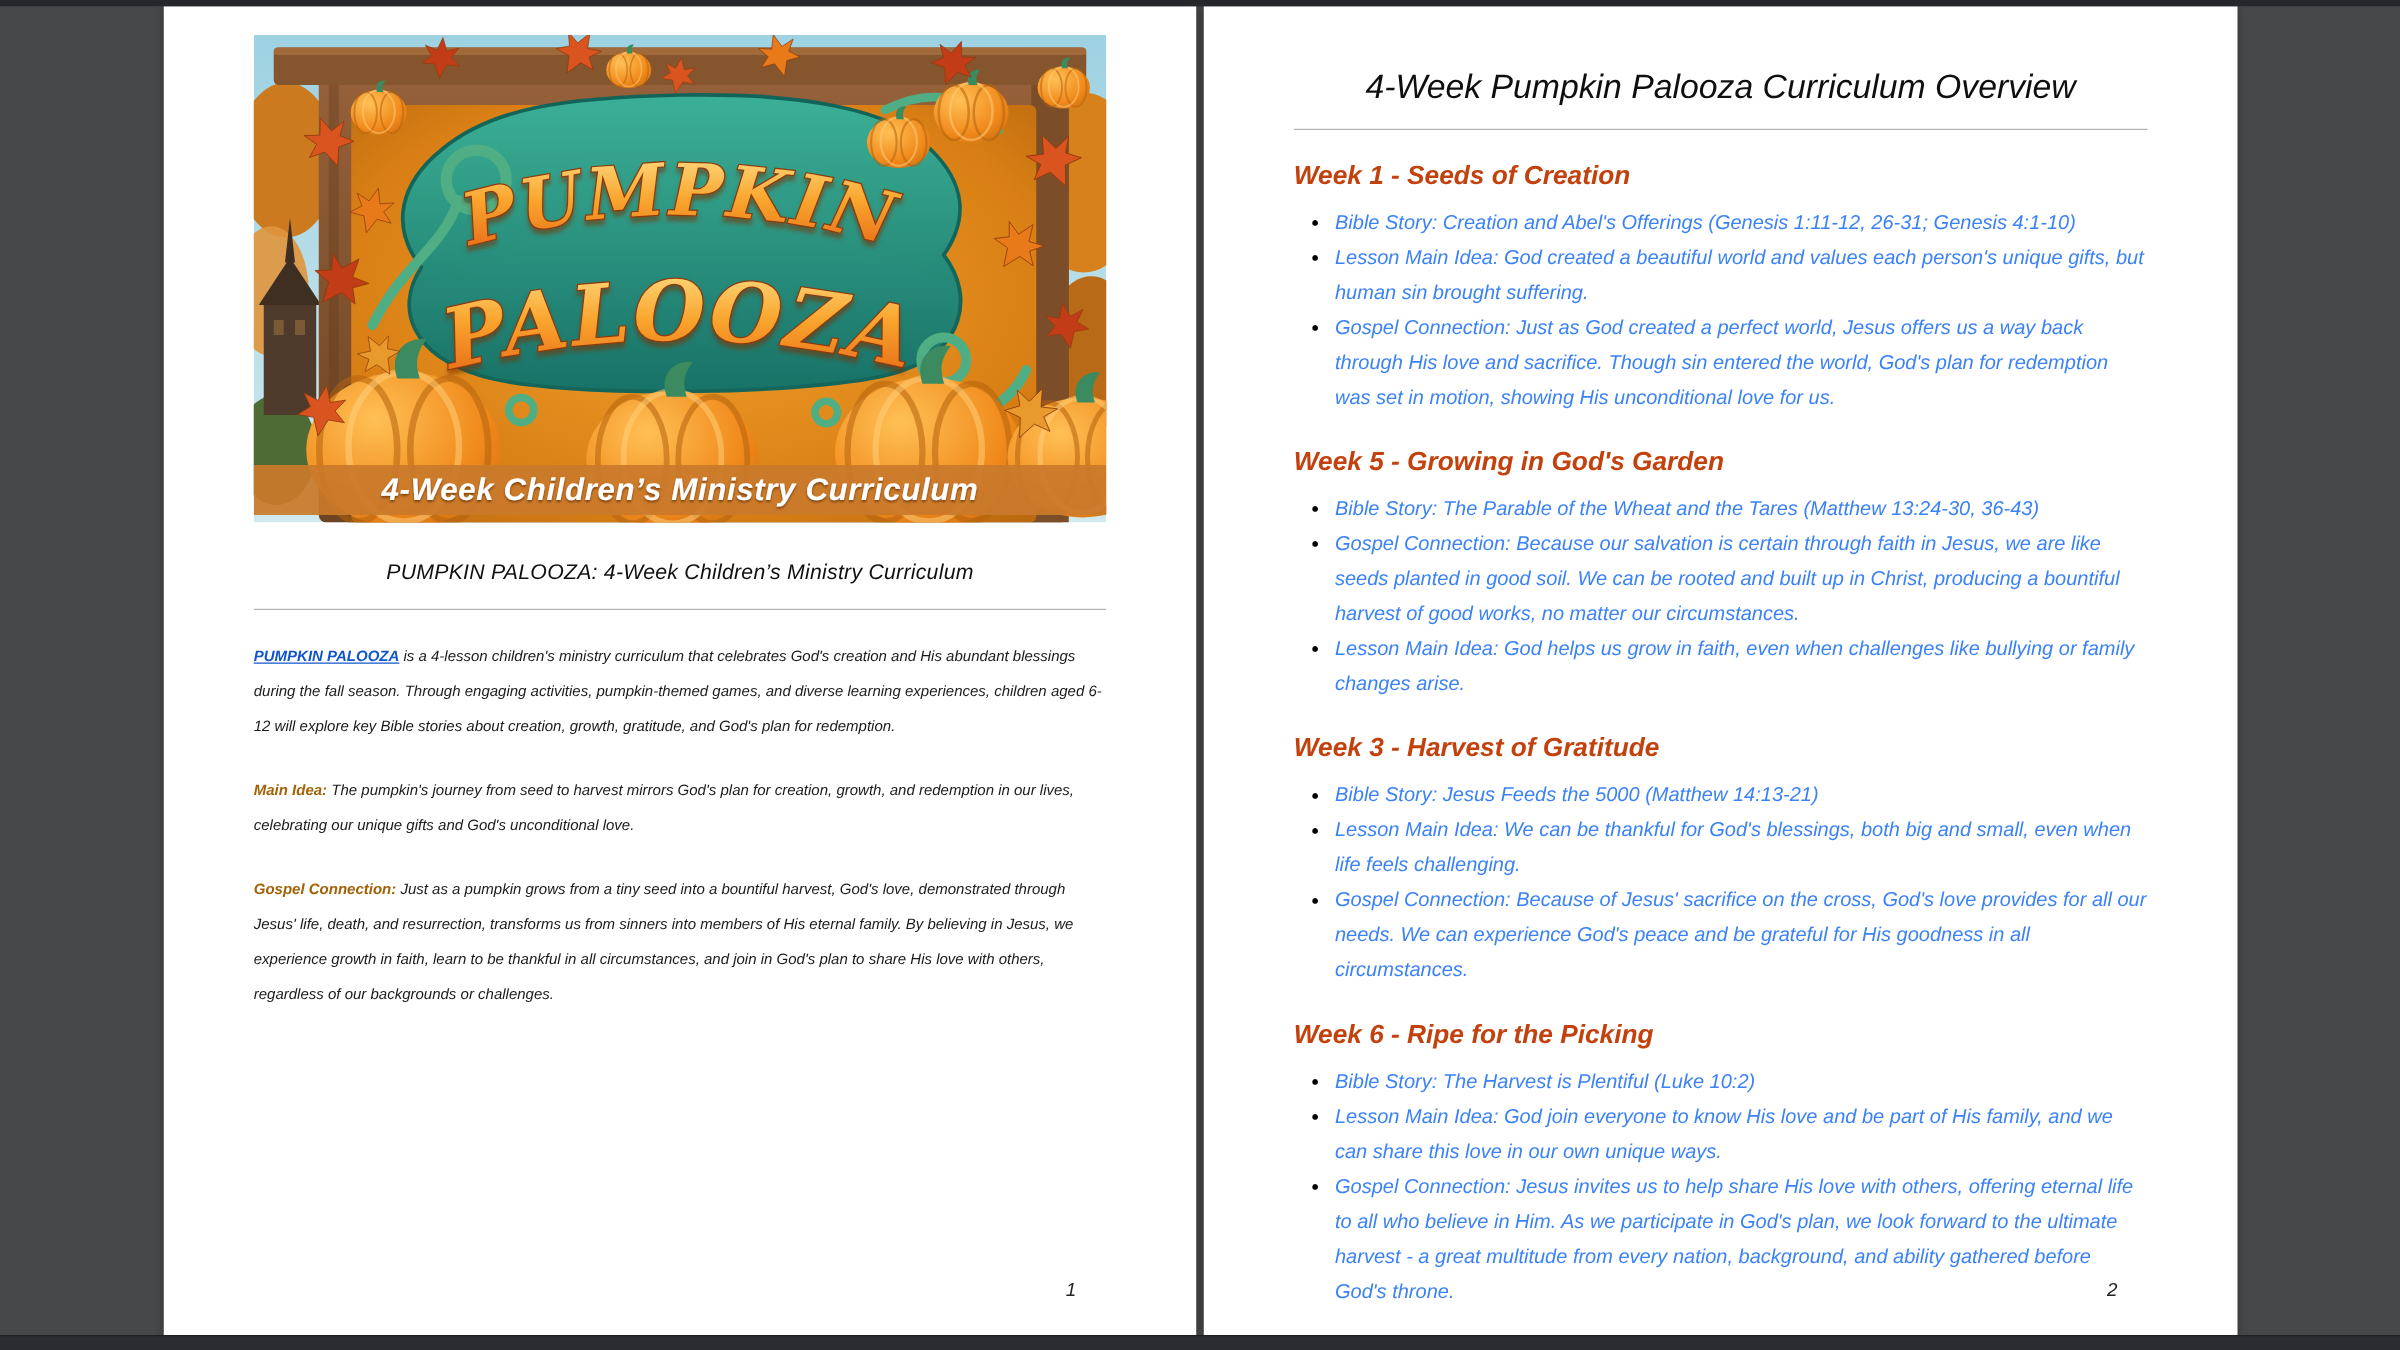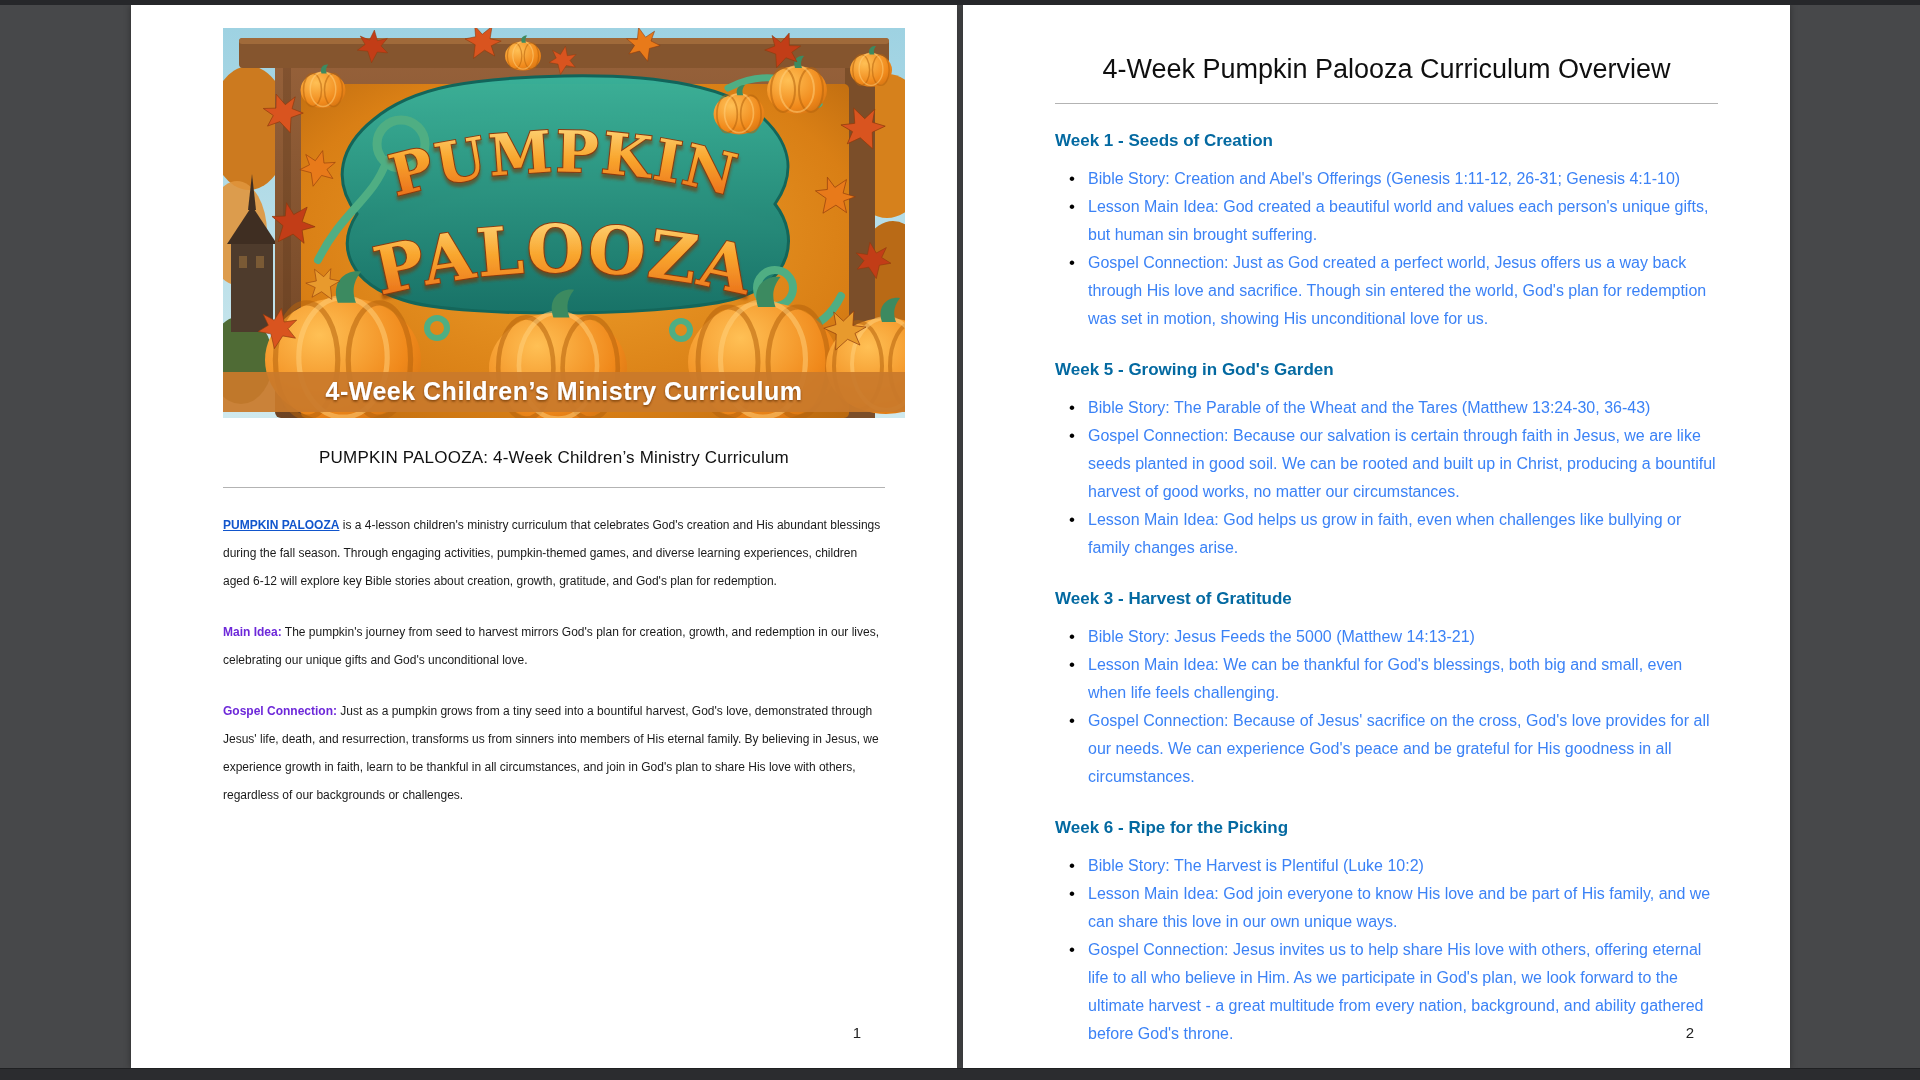--- a/index.html
+++ b/index.html
@@ -12,41 +12,41 @@
   .chrome-strip { position:absolute; left:0; width:1920px; background:#26272a; z-index:5; }
   .chrome-strip.top { top:0; height:5px; }
   .chrome-strip.bottom { bottom:0; height:12px; background:#2b2c2f; border-top:1px solid #1f2022; }
 
   .page {
     position:absolute; top:5px; height:1063px; background:#ffffff;
     box-shadow:0 0 7px rgba(0,0,0,.38);
   }
   .page-left  { left:131px; width:826px; }
   .page-right { left:963px; width:827px; }
-  .page-inner { padding:23px 72px 0 92px; position:relative; height:100%; }
+  .page-inner { padding:23px 72px 0 72px; position:relative; height:100%;font-style:italic; }
 
   .hero { display:block; width:682px; height:390px; }
 
   .doc-title {
     margin:24px 0 0; font-size:17px; font-weight:400; color:#101010;
     text-align:center; line-height:32px; letter-spacing:.2px;
   }
   .title-rule { border:none; border-top:1px solid #b3b3b3; margin:13px 0 0; }
 
   .body-par { margin:23px 0 0; font-size:12px; line-height:28px; color:#1a1a1a; }
-  .body-par .lead-label { font-weight:700; color:#6d28d9; }
+  .body-par .lead-label { font-weight:700; color:#a16207; }
   .doclink { color:#1155cc; font-weight:700; text-decoration:underline; cursor:pointer; }
 
   .overview-title {
     margin:22px 0 0; font-size:27px; font-weight:400; color:#0f0f0f;
     text-align:center; line-height:38px;
   }
   .overview-rule { border:none; border-top:1px solid #b3b3b3; margin:15px 0 0; }
 
-  .week-heading { margin:25px 0 0; font-size:17px; font-weight:700; color:#0369a1; line-height:24px; }
+  .week-heading { margin:25px 0 0; font-size:21px; font-weight:700; color:#c2410c; line-height:24px; }
   .week-list { margin:12px 0 0; padding:0 0 0 33px; list-style:none; }
   .week-list li { position:relative; font-size:16px; line-height:28px; color:#3b82f6; }
   .week-list li::before {
     content:"\2022"; position:absolute; left:-19px; top:0;
     font-size:17px; color:#000;
   }
 
   .pageno {
     position:absolute; bottom:26px; right:96px;
     font-size:15px; color:#222; line-height:18px;

